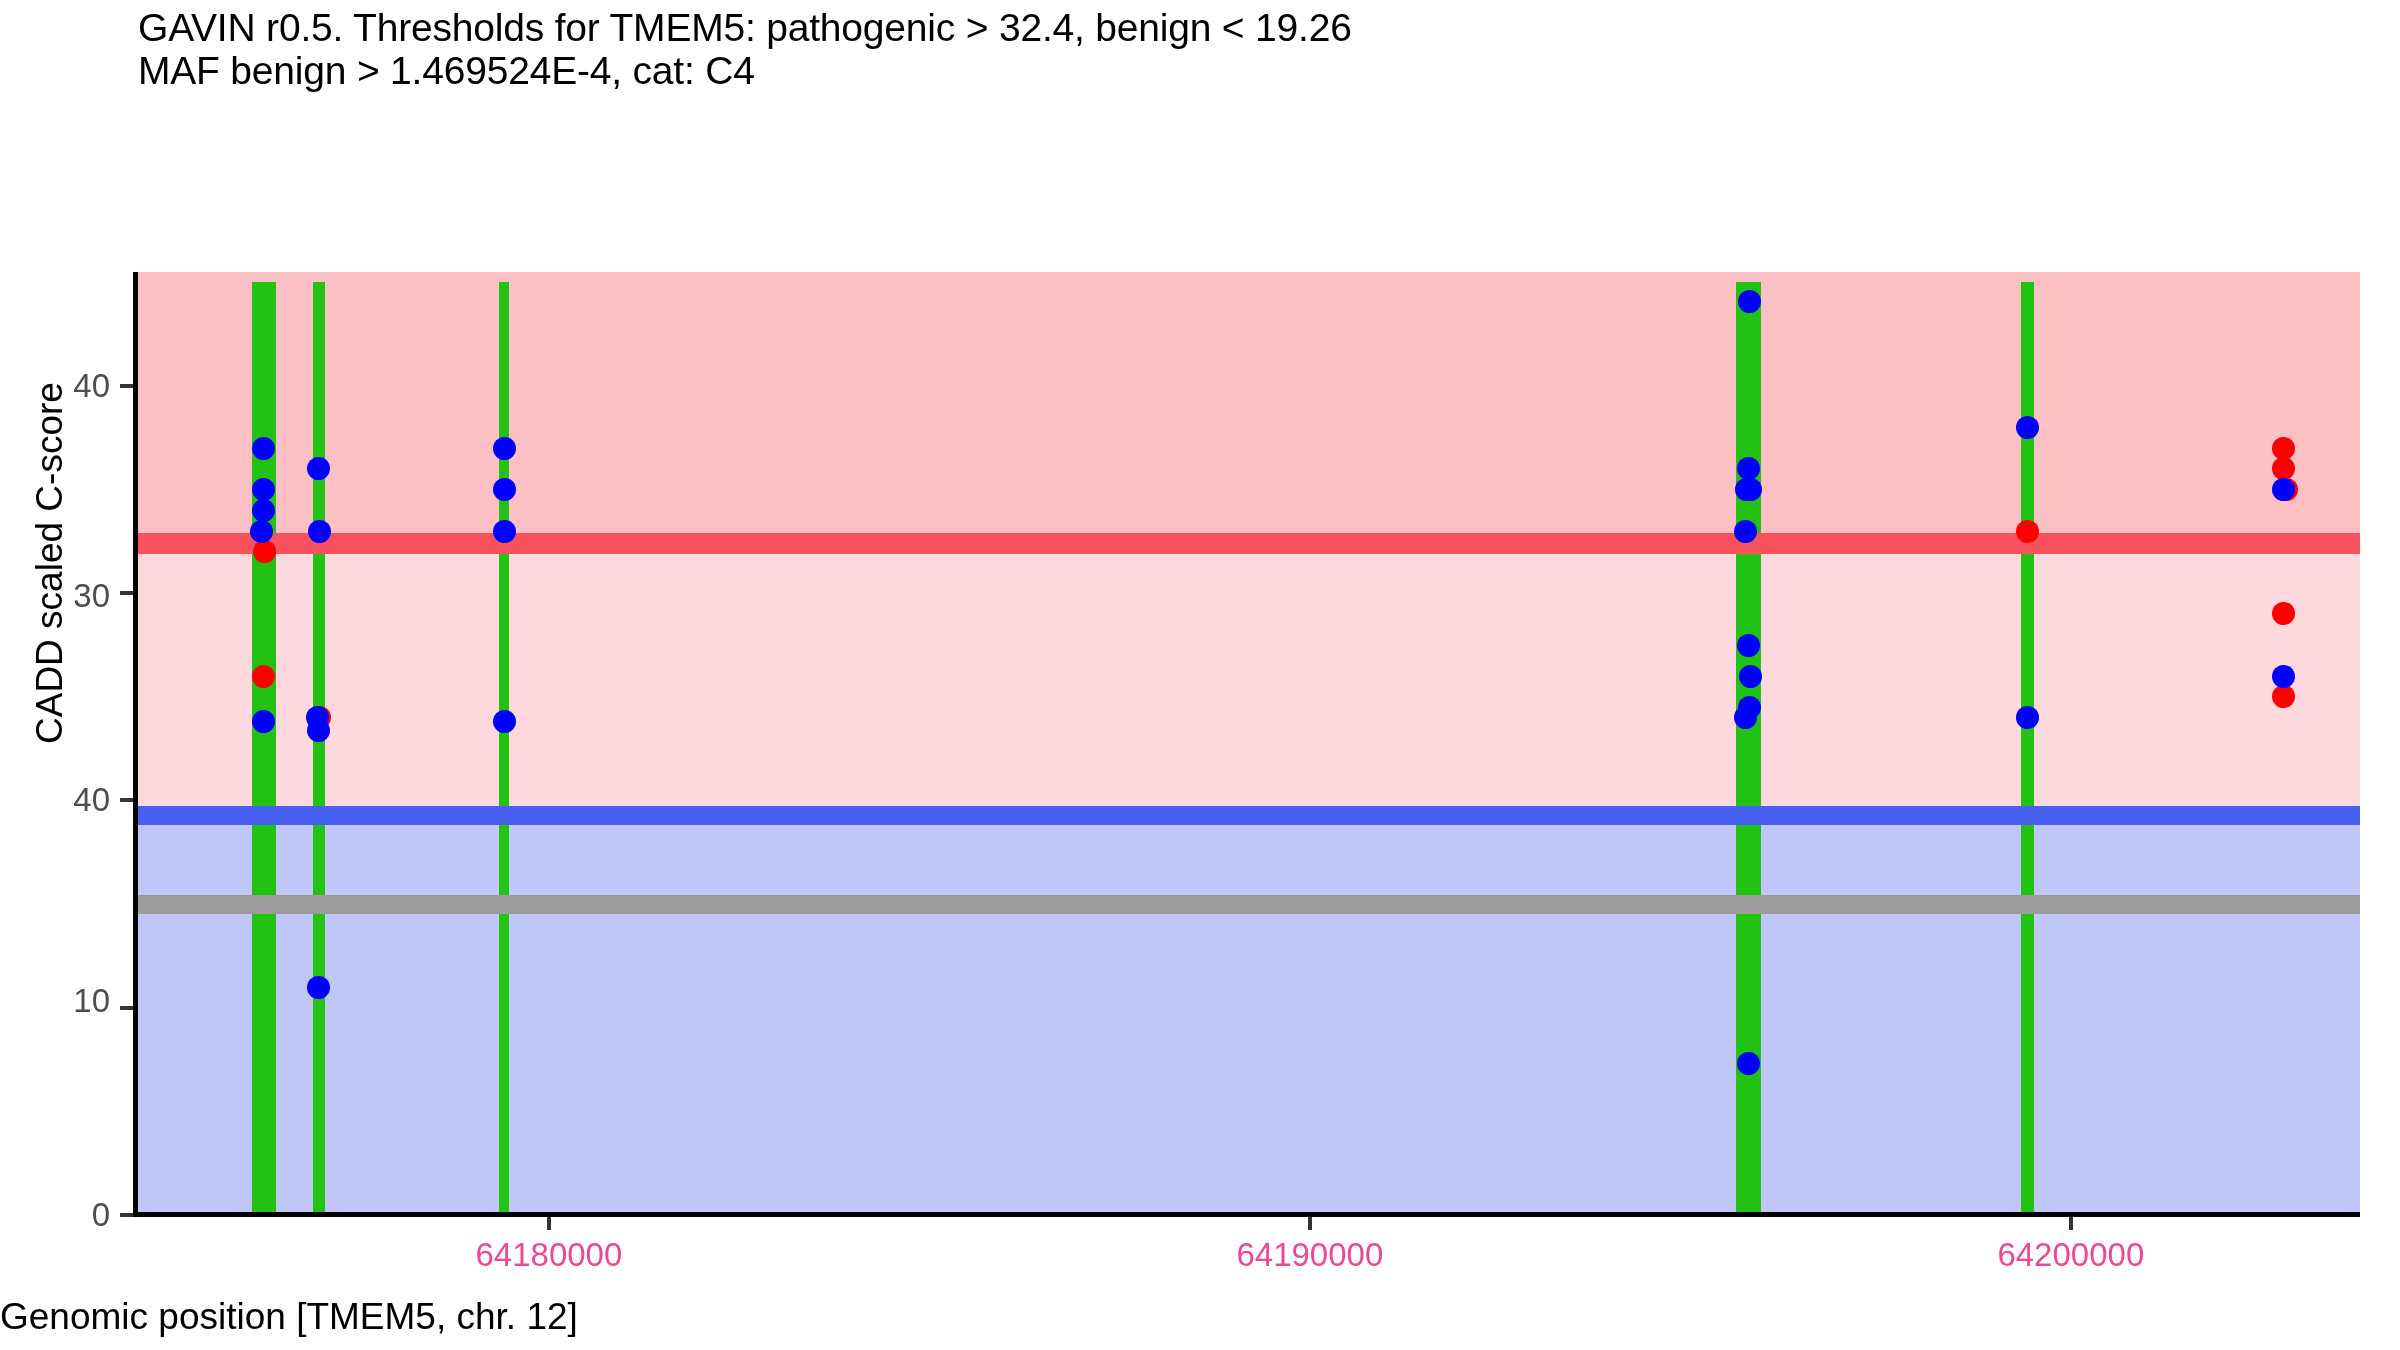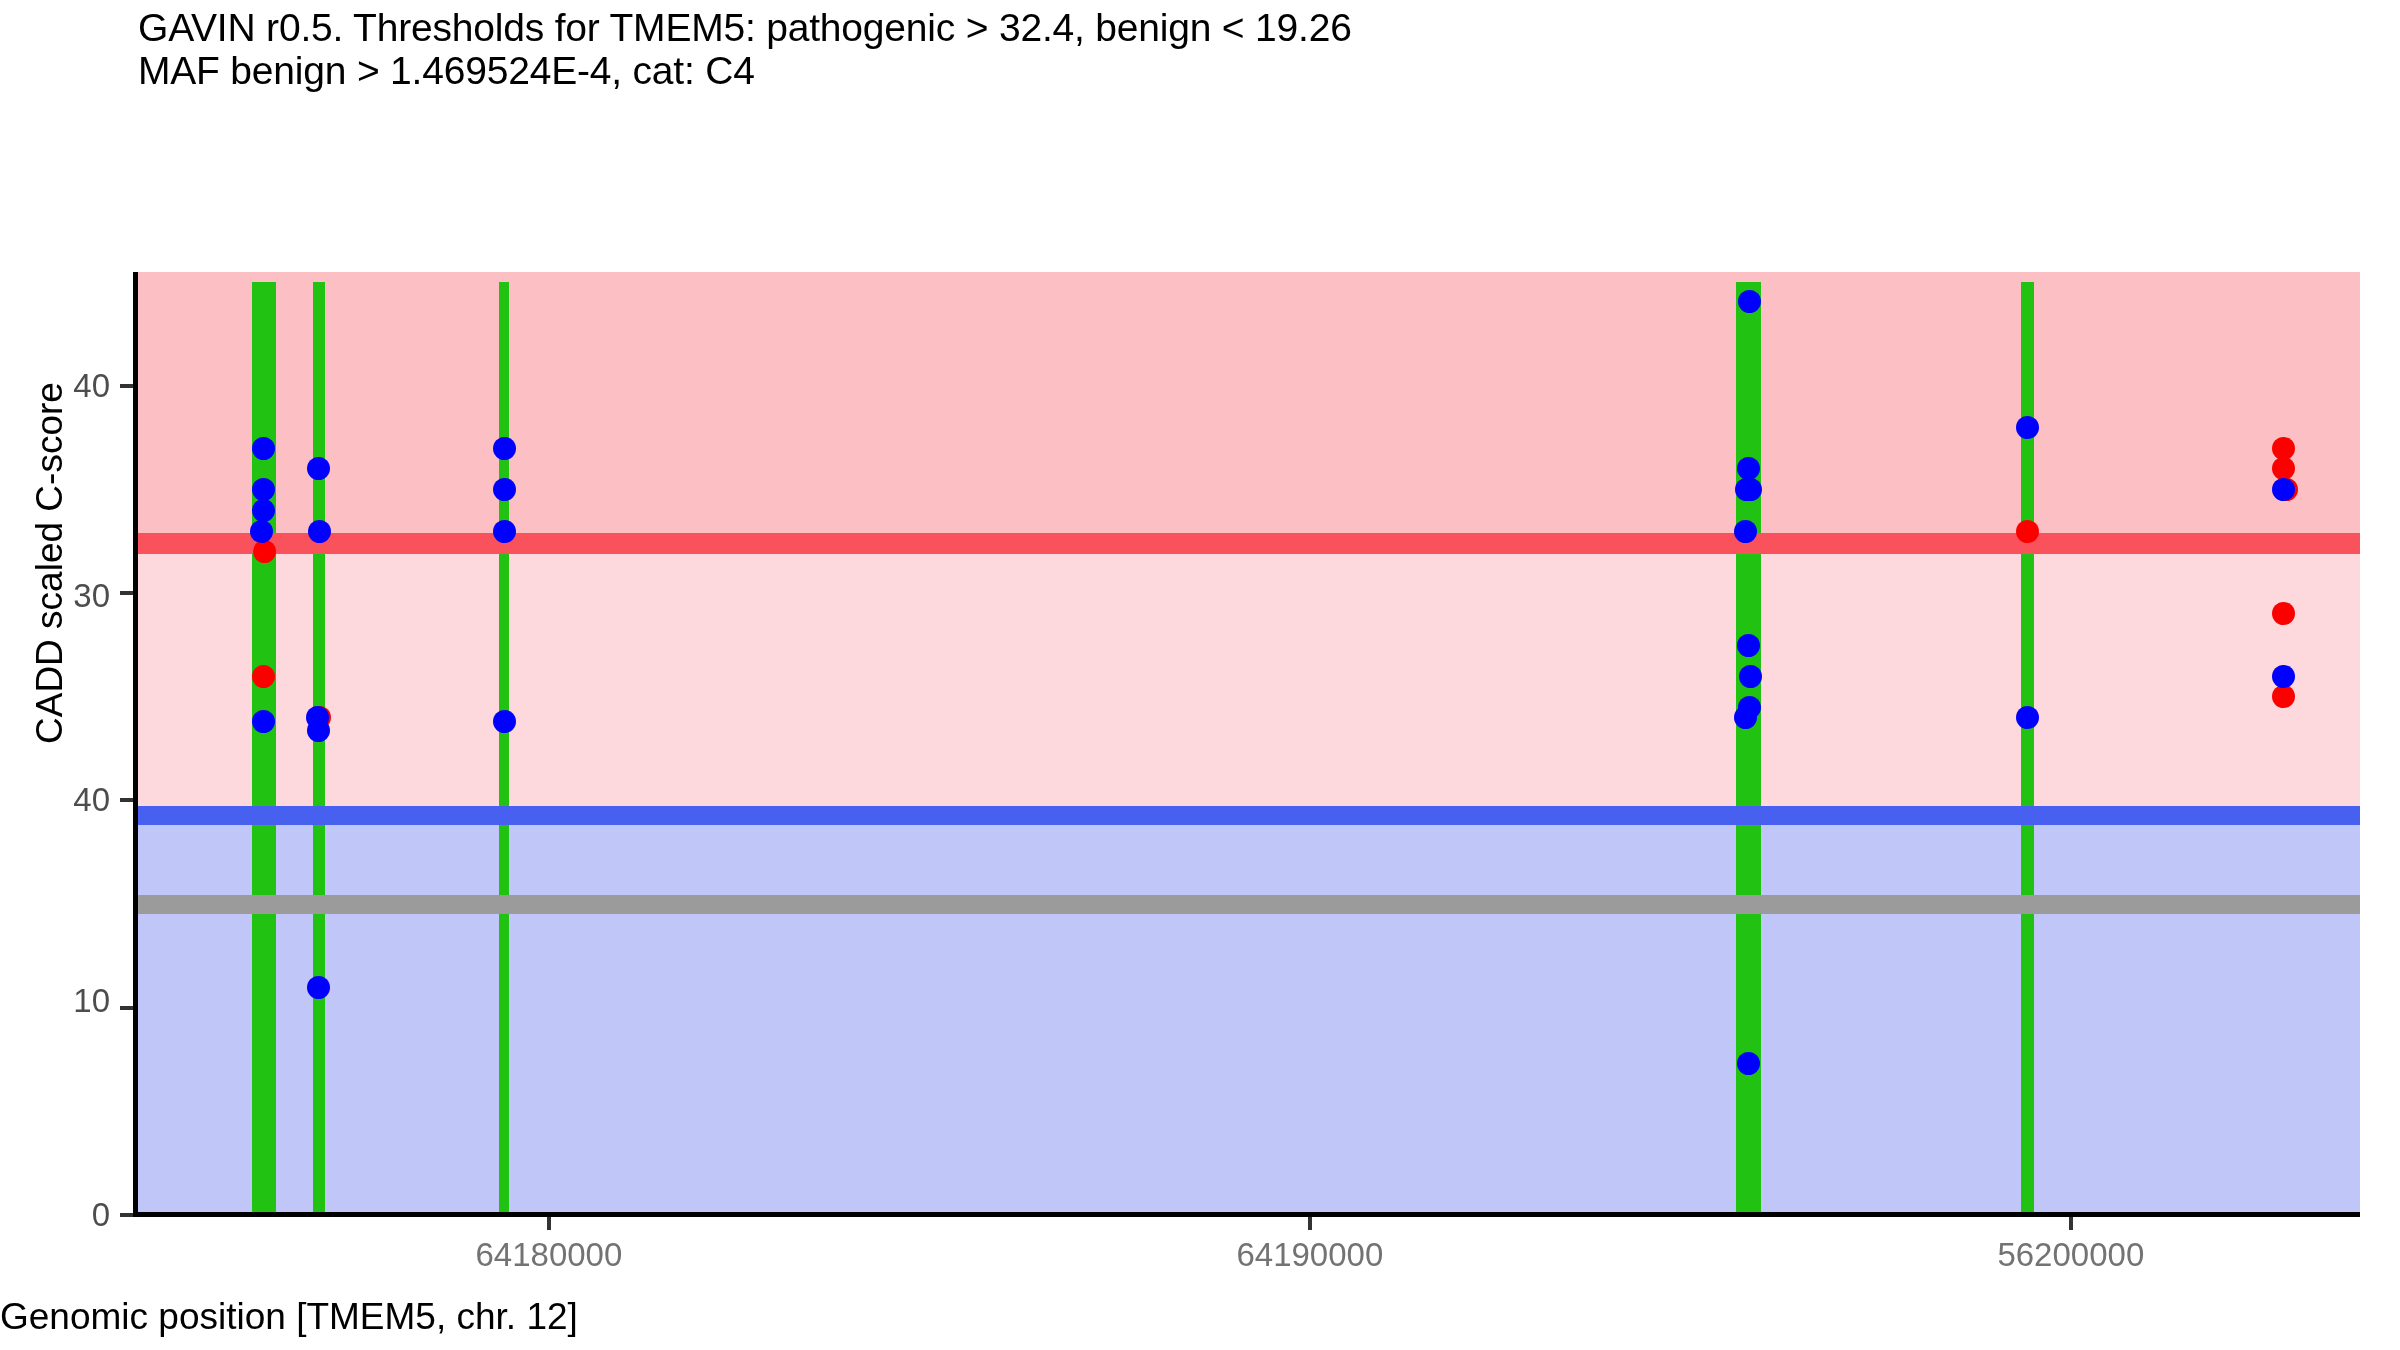--- a/index.html
+++ b/index.html
@@ -18,21 +18,21 @@
   .band{position:absolute;left:0;width:100%;}
   .hline{position:absolute;left:0;width:100%;}
   .exon{position:absolute;background:#21c211;}
   .pt{position:absolute;width:23px;height:23px;border-radius:50%;margin-left:-11.5px;margin-top:-11.5px;}
   .pt.red{background:#fc0000;}
   .pt.blue{background:#0000fe;}
 
   
   .ytick-label{position:absolute;right:0;font-size:33px;color:#4d4d4d;text-align:right;transform:translateY(-50%);white-space:nowrap;}
   .ytick-mark{position:absolute;width:13px;height:4px;background:#333;transform:translateY(-50%);}
-  .xtick-label{position:absolute;font-size:33px;color:#737373;transform:translateX(-50%);white-space:nowrap;}
+  .xtick-label{position:absolute;font-size:33px;color:#ec4899;transform:translateX(-50%);white-space:nowrap;}
   .xtick-mark{position:absolute;width:4px;height:13px;background:#333;transform:translateX(-50%);}
 
   #ylab{position:absolute;left:0px;top:0px;font-size:37px;color:#000;transform-origin:left top;white-space:nowrap;}
   #xlab{position:absolute;width:2400px;left:0;top:1296px;text-align:left;font-size:37px;color:#000;white-space:nowrap;}
 </style>
 </head>
 <body>
 
 <div id="root">
 
@@ -113,19 +113,19 @@
       <div class="ytick-label" style="top: 596px; right: 2290px;">30</div>
       <div class="ytick-mark" style="left: 120px; top: 385.989px;"></div>
       <div class="ytick-label" style="top: 385.989px; right: 2290px; text-align: center;">40</div>
     </div>
   <div id="xaxis">
       <div class="xtick-mark" style="left: 548.918px; top: 1217px;"></div>
       <div class="xtick-label" style="left: 548.918px; top: 1236px;">64180000</div>
       <div class="xtick-mark" style="left: 1309.88px; top: 1217px;"></div>
       <div class="xtick-label" style="left: 1309.88px; top: 1236px;">64190000</div>
       <div class="xtick-mark" style="left: 2070.84px; top: 1217px;"></div>
-      <div class="xtick-label" style="left: 2070.84px; top: 1236px;">56200000</div>
+      <div class="xtick-label" style="left: 2070.84px; top: 1236px;">64200000</div>
     </div>
 
   <div id="ylab" style="left: 50px; top: 743.5px; transform: rotate(-90deg) translate(-50%, -50%); transform-origin: 0px 0px; width: 0px; text-align: center; position: absolute;">CADD scaled C-score</div>
   <div id="xlab">Genomic position [TMEM5, chr. 12]</div>
 
 </div>
 
 </body></html>

